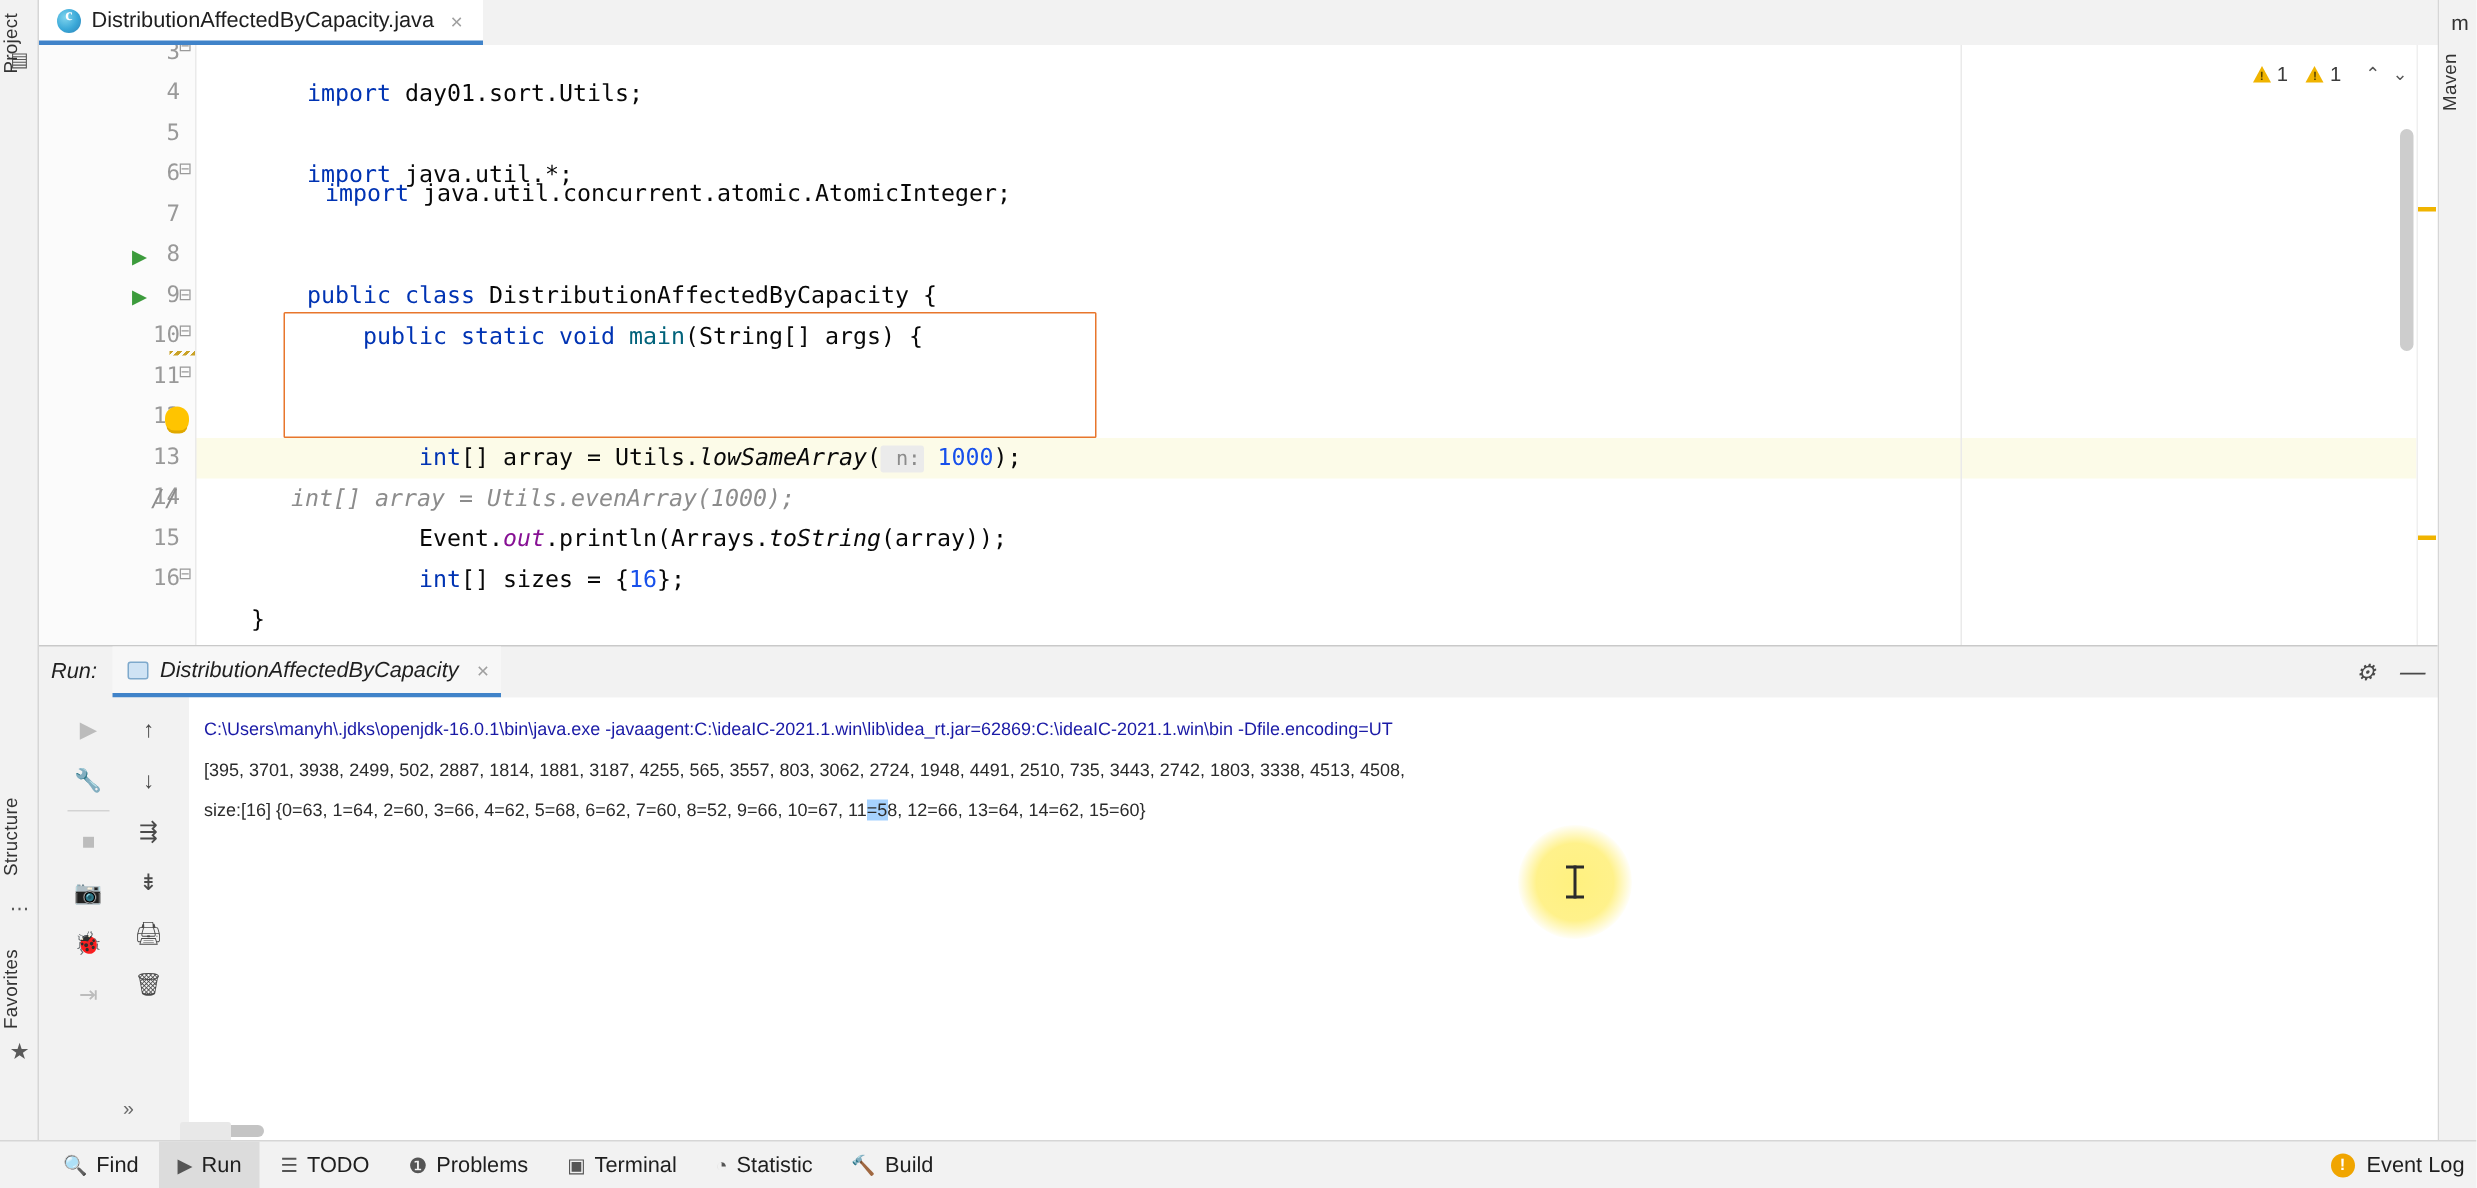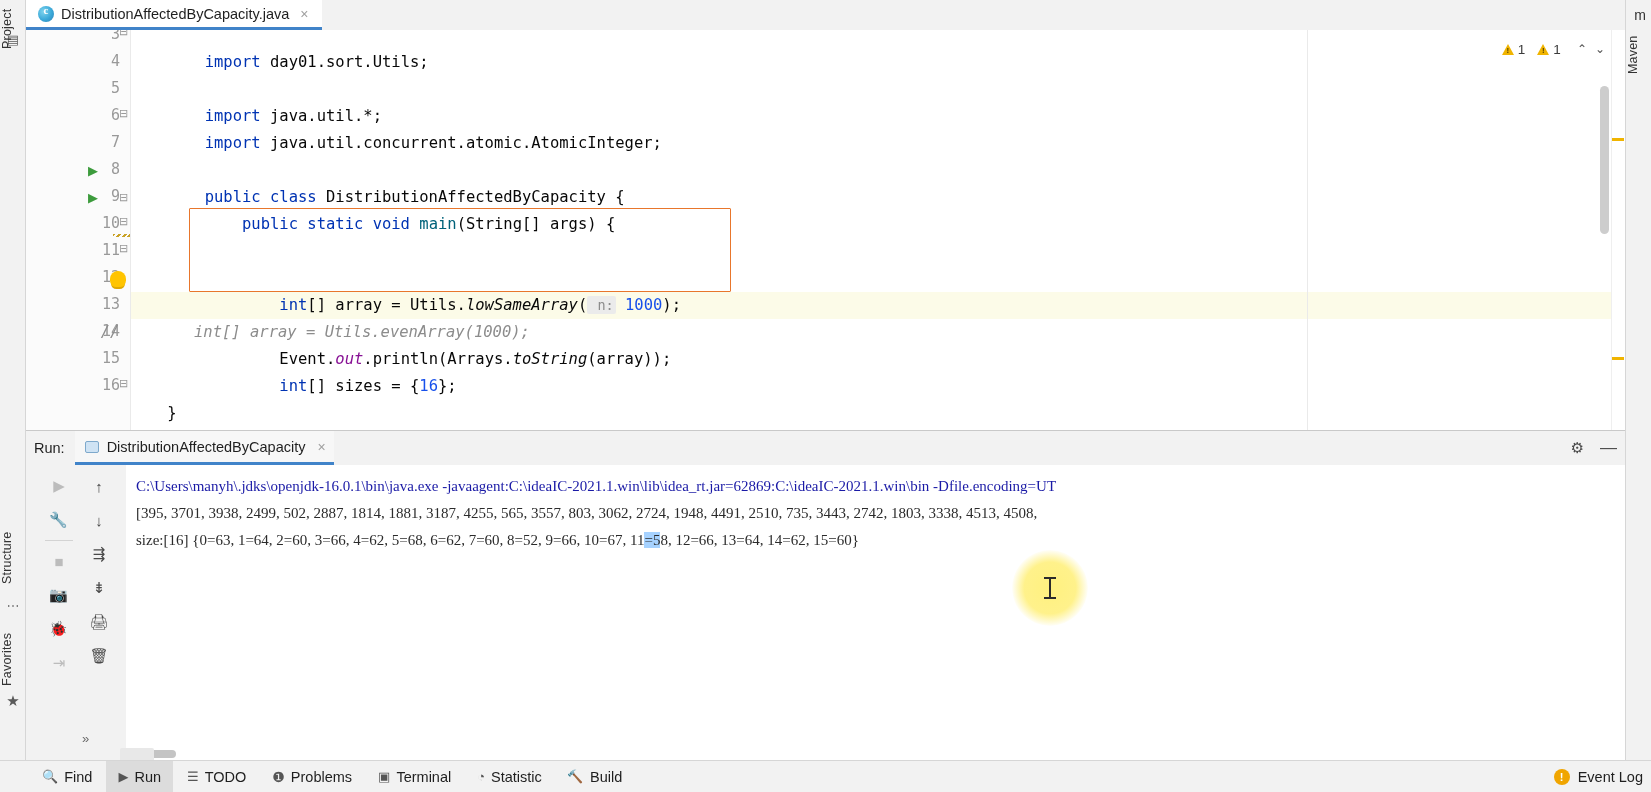--- a/index.html
+++ b/index.html
@@ -144,21 +144,21 @@
     position: absolute; top: 0; bottom: 0; width: 1px; background: #eaeaea;
   }
 
   
   .runwin {
     position: absolute; left: 26px; top: 430px; right: 26px; bottom: 32px;
     background: #f2f2f2; border-top: 1px solid #c9c9c9;
   }
   .run-header {
     position: absolute; left: 0; top: 0; right: 0; height: 34px;
-    display: flex; align-items: center; padding-left: 8px; gap: 10px;
+    display: flex; align-items: center; padding-left: 8px; gap: 10px; font-style: italic;
   }
   .run-label { font-size: 14.5px; color: #1f1f1f; }
   .run-tab {
     display: flex; align-items: center; gap: 8px; height: 34px;
     padding: 0 8px 0 10px; background: #f7f7f7;
     border-bottom: 3px solid #4083c9; cursor: default;
   }
   .run-tab-ico {
     width: 14px; height: 12px; background: #cfe3f4;
     border: 1px solid #7ea9cc; border-radius: 2px; flex: none;
@@ -184,21 +184,21 @@
   }
   .tb-btn.dim { color: #bcbcbc; }
   .tb-div { width: 28px; height: 1px; background: #d3d3d3; margin: 5px 1px; }
 
   .console {
     position: absolute; left: 100px; top: 34px; right: 0; bottom: 0;
     background: #ffffff; overflow: hidden;
   }
   .cons-line {
     position: absolute; left: 10px; white-space: pre;
-    font-family: Liberation Serif, serif; font-size: 15px;
+    font-family: Liberation Sans, sans-serif; font-size: 12px;
     color: #2b2b2b; line-height: 27px; height: 27px;
   }
   .cons-line.blue { color: #1a1aa6; }
   .sel-blue { background: #a6d2ff; }
   .hscroll-track {
     position: absolute; left: 100px; right: 14px; bottom: 0; height: 12px;
     background: #ffffff;
   }
   .hscroll-thumb {
     position: absolute; left: 8px; bottom: 2px; width: 42px; height: 8px;
@@ -313,21 +313,21 @@
     <div class="ed-vline" style="left:104px;"></div>
     <div class="ed-vline" style="left:1281px;"></div>
 
     <div class="code-area">
       <div class="cline" style="top:-8px;">
         <span class="kw">import</span> day01.sort.Utils;
       </div>
       <div class="cline" style="top:46px;">
         <span class="kw">import</span> java.util.*;
       </div>
-      <div class="cline" style="top:73px;">
+      <div class="cline" style="top:59px;padding-left:12px;">
         <span class="kw">import</span> java.util.concurrent.atomic.AtomicInteger;
       </div>
       <div class="cline" style="top:154px;">
         <span class="kw">    public static void</span> <span class="mth">main</span>(String[] args) {
       </div>
       <div class="cline" style="top:127px;">
         <span class="kw">public class</span> DistributionAffectedByCapacity {
       </div>
       <div class="cline" style="top:235px;">
         <span class="kw">        int</span>[] array = Utils.<span class="ital">lowSameArray</span>(<span class="hint"> n:</span> <span class="num">1000</span>);

